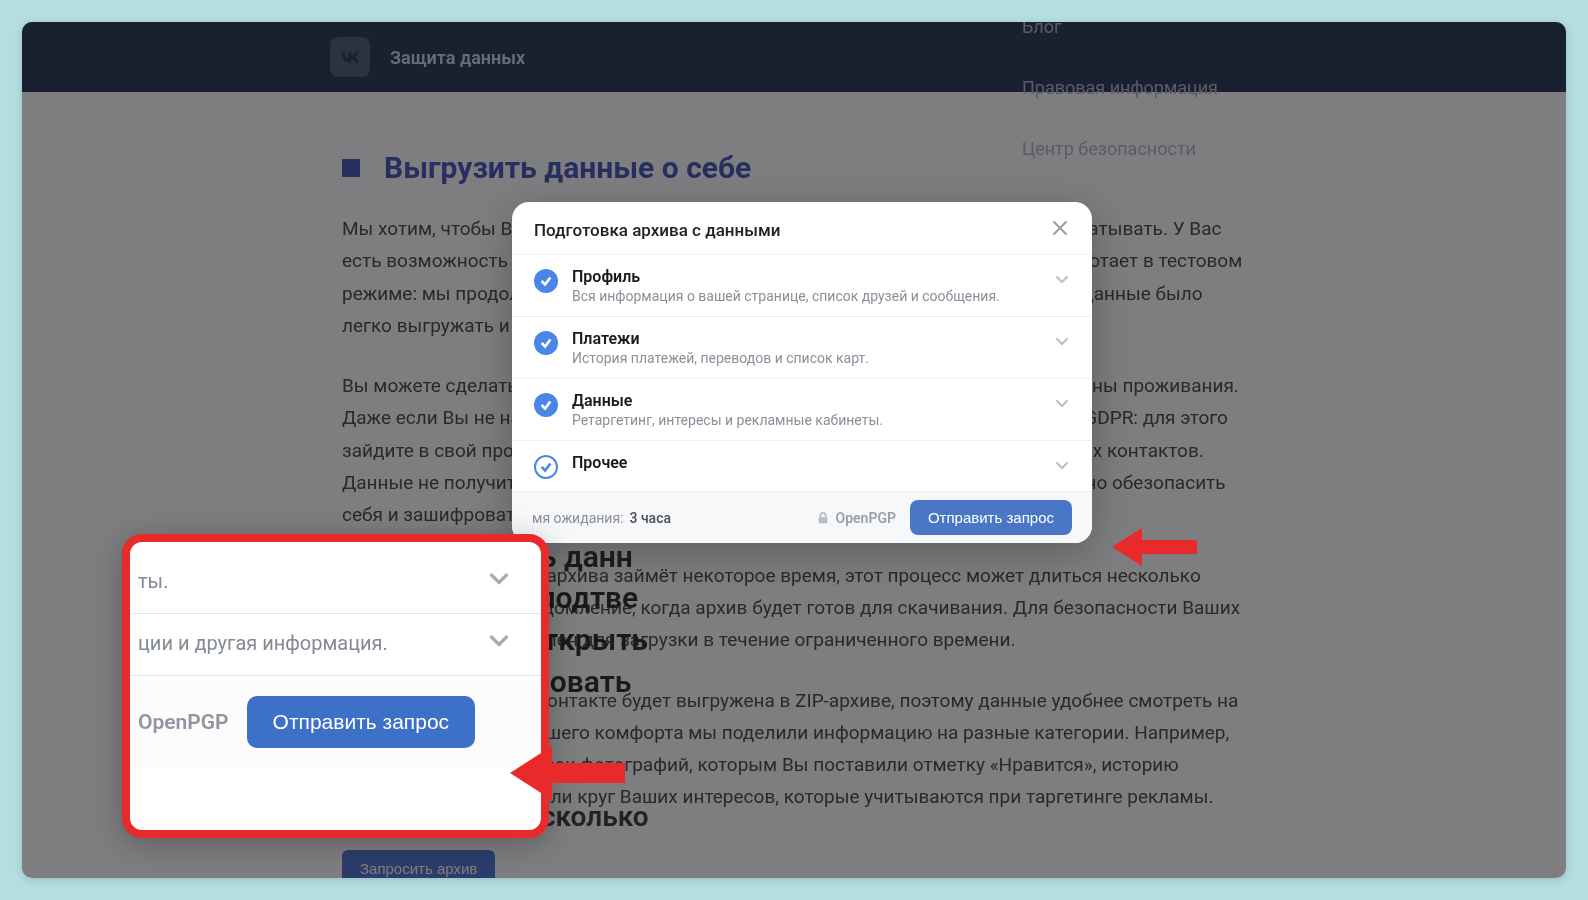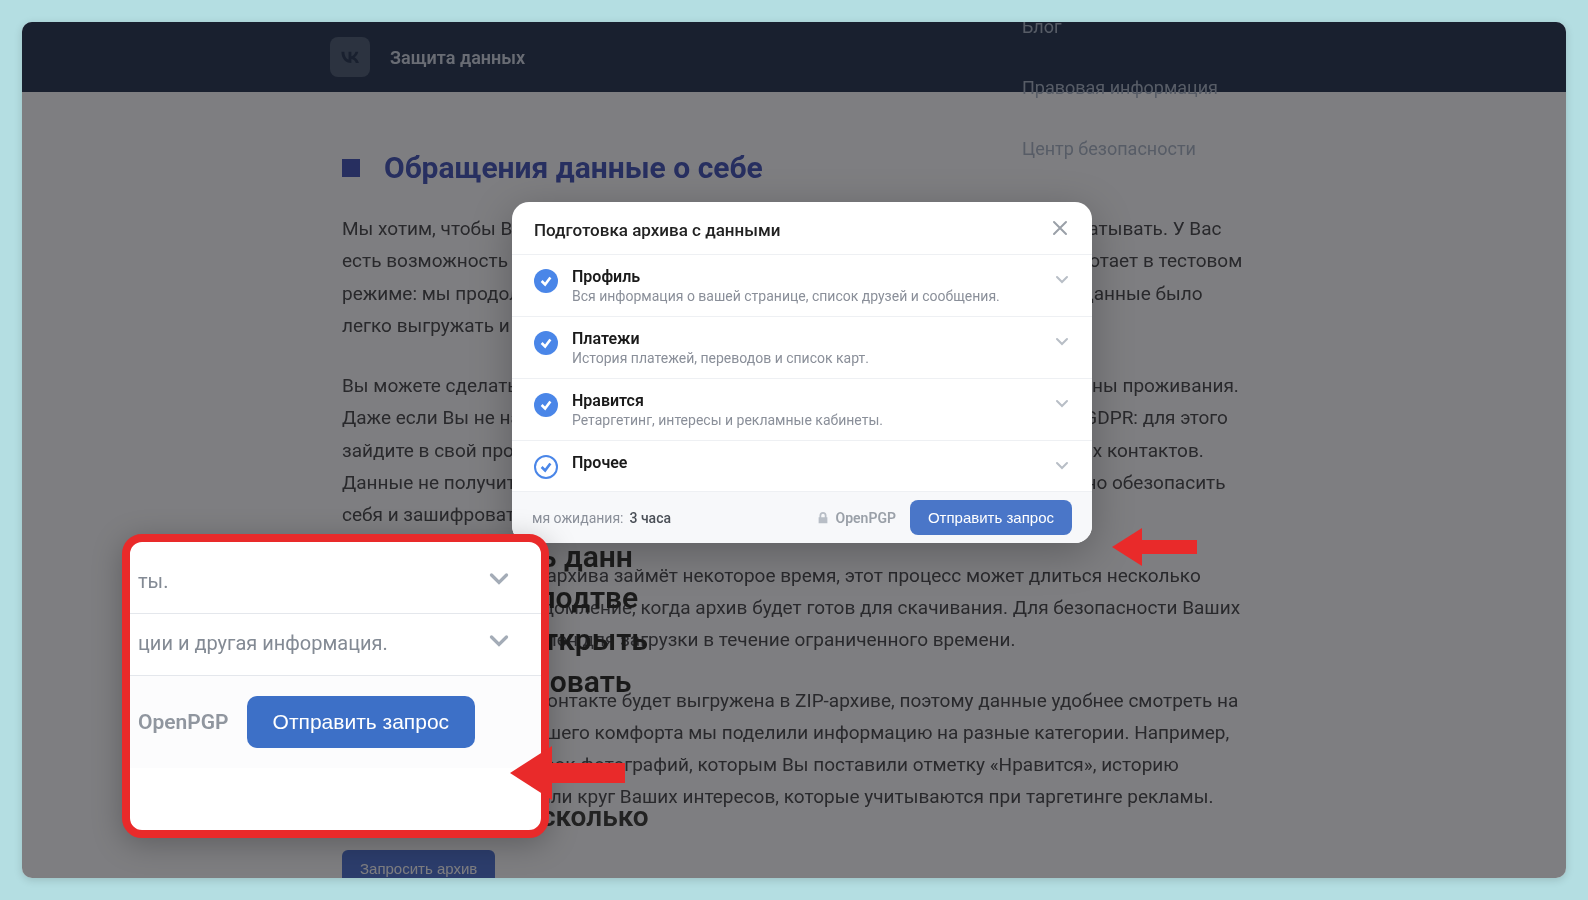--- a/index.html
+++ b/index.html
@@ -304,21 +304,21 @@
       <a href="#">О нас</a>
       <a href="#">Блог</a>
       <a href="#">Правовая информация</a>
       <a href="#">Центр безопасности</a>
     </div>
   </div>
 
   <div class="content">
     <h1 class="page-title">
       <span class="title-bullet"></span>
-      <span>Обращения данные о себе</span>
+      <span>Выгрузить данные о себе</span>
     </h1>
     <p class="para">Мы хотим, чтобы Вы понимали, какие данные ВКонтакте может хранить или обрабатывать. У Вас есть возможность выгрузить информацию о своей странице. Сейчас выгрузка работает в тестовом режиме: мы продолжаем улучшать удобство использования этой функции, чтобы данные было легко выгружать и изучать.</p>
     <p class="para">Вы можете сделать это в любой момент по любой причине — и независимо от страны проживания. Даже если Вы не находитесь в ЕС, Вы можете запросить данные в соответствии с GDPR: для этого зайдите в свой профиль, его нужно подтвердить с помощью одного из привязанных контактов. Данные не получится открыть из другого профиля. Вы также можете дополнительно обезопасить себя и зашифровать архив с помощью персонального ключа OpenPGP.</p>
     <p class="para">Сбор и формирование архива займёт некоторое время, этот процесс может длиться несколько дней. Вы получите уведомление, когда архив будет готов для скачивания. Для безопасности Ваших данных он будет доступен для загрузки в течение ограниченного времени.</p>
     <p class="para">Вся информация из ВКонтакте будет выгружена в ZIP-архиве, поэтому данные удобнее смотреть на компьютере. Для большего комфорта мы поделили информацию на разные категории. Например, Вы сможете найти список фотографий, которым Вы поставили отметку «Нравится», историю денежных переводов или круг Ваших интересов, которые учитываются при таргетинге рекламы.</p>
     <button class="request-btn">Запросить архив</button>
   </div>
 
   <div class="dim-overlay"></div>
 
@@ -366,21 +366,21 @@
       </span>
     </div>
 
     <div class="modal-item">
       <span class="check-badge">
         <svg viewBox="0 0 16 16">
             <path d="M3 8 L7 12 L13 4"></path>
           </svg>
       </span>
       <div class="item-text">
-        <div class="item-title">Нравится</div>
+        <div class="item-title">Данные</div>
         <div class="item-desc">Ретаргетинг, интересы и рекламные кабинеты.</div>
       </div>
       <span class="item-chevron">
         <svg width="16" height="16" viewBox="0 0 16 16">
             <path d="M3 6 L8 11 L13 6" stroke="#b8bec6" stroke-width="2" fill="none" stroke-linecap="round"></path>
           </svg>
       </span>
     </div>
 
     <div class="modal-item">

